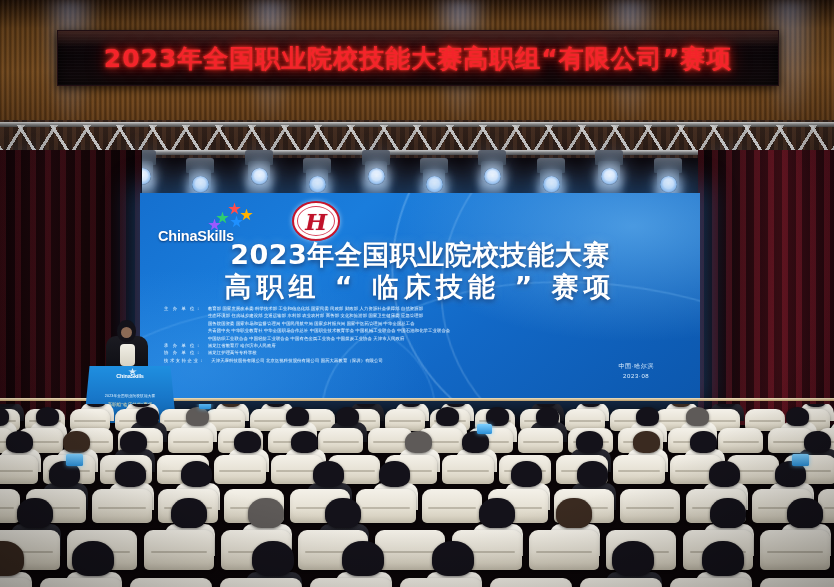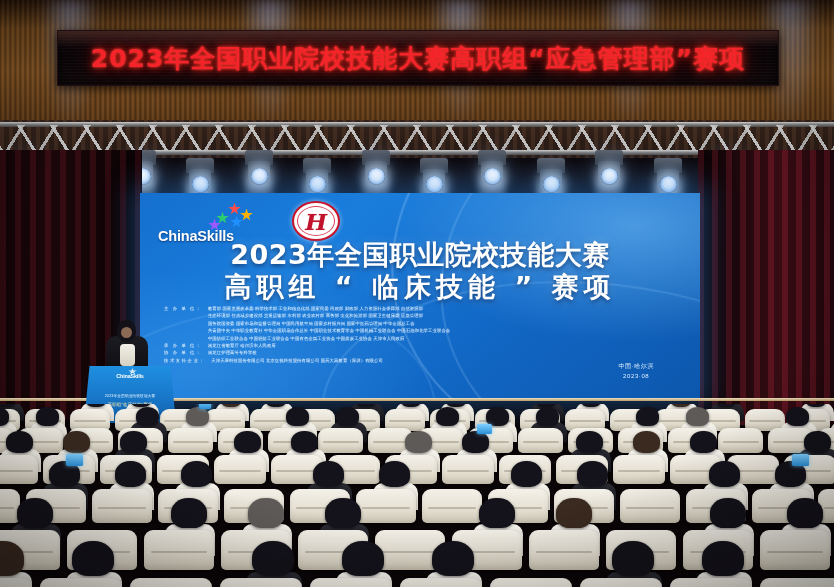--- a/index.html
+++ b/index.html
@@ -284,21 +284,21 @@
 <div id="stage">
 
   <div class="wall"></div>
   <div class="wall-glow" style="left:40px"></div>
   <div class="wall-glow" style="left:240px"></div>
   <div class="wall-glow" style="left:430px"></div>
   <div class="wall-glow" style="left:600px"></div>
   <div class="wall-glow" style="left:760px"></div>
 
   <div class="led-banner">
-    <div class="led-text">2023年全国职业院校技能大赛高职组“应急管理部”赛项</div>
+    <div class="led-text">2023年全国职业院校技能大赛高职组“有限公司”赛项</div>
   </div>
 
   <div class="truss">
     <div class="truss-back"></div>
     <div class="truss-bar" style="top:2px"></div>
     <div class="truss-zig"></div>
     <div class="truss-bar" style="top:30px"></div>
   </div>
 
   <div class="lights-row" id="lights">

